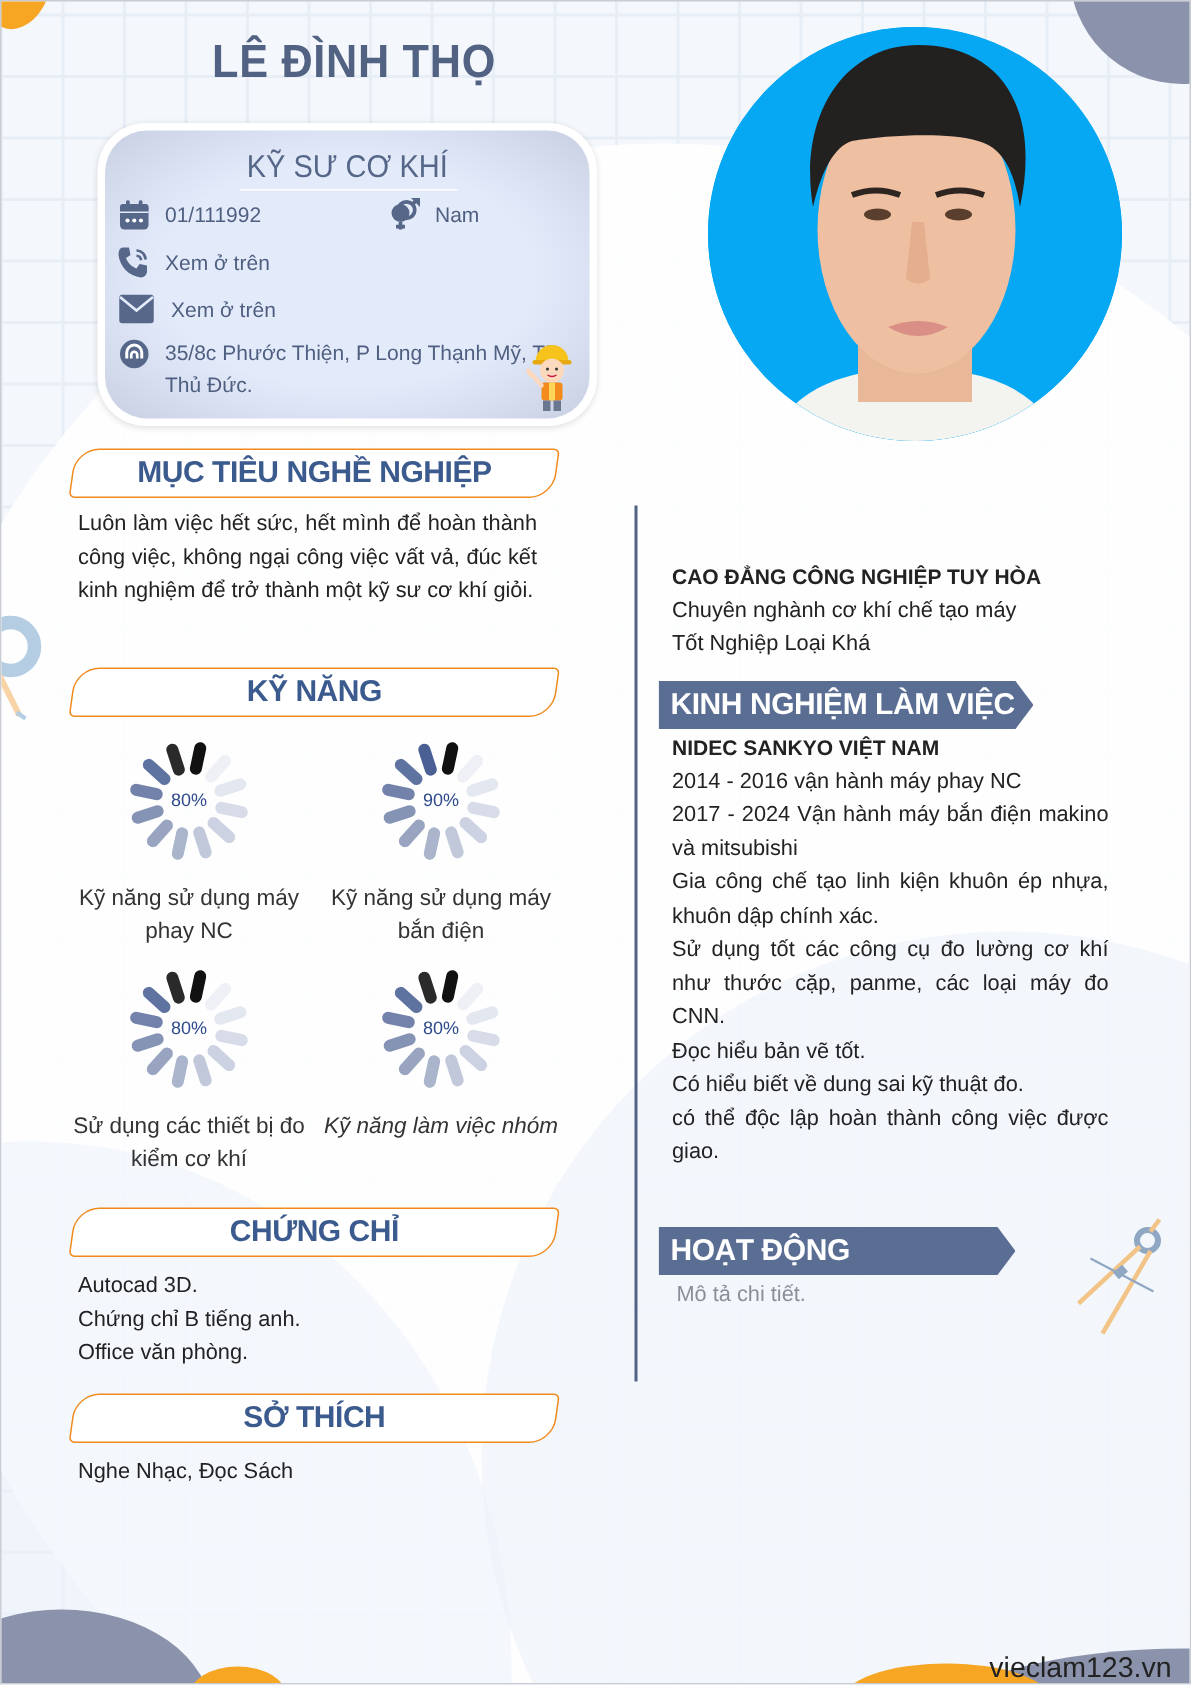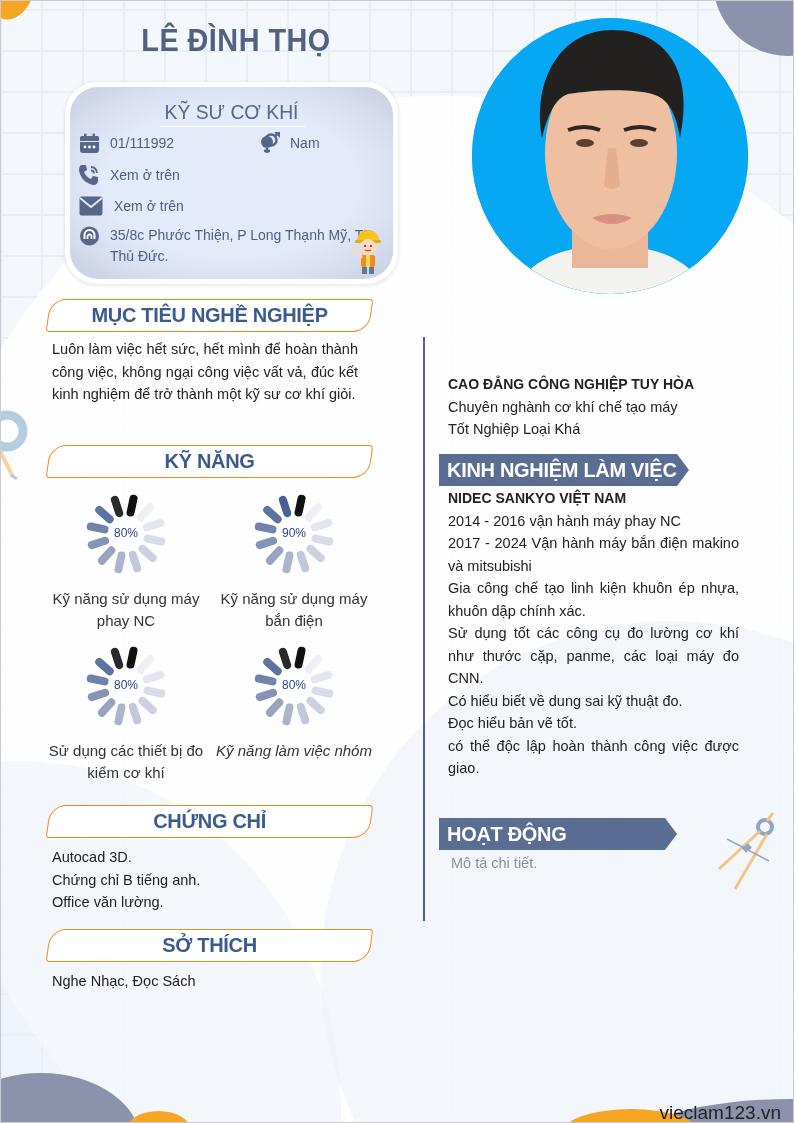--- a/index.html
+++ b/index.html
@@ -371,21 +371,21 @@
       </div>
       <div class="skill-label" style="margin-top:8px;font-style:italic;">Kỹ năng làm việc nhóm</div>
     </div>
 
     <div class="lhead" style="top:804px;">
       <span>CHỨNG CHỈ</span>
     </div>
     <div class="ltext" style="top:845px;">
       <div>Autocad 3D.</div>
       <div>Chứng chỉ B tiếng anh.</div>
-      <div>Office văn lường.</div>
+      <div>Office văn phòng.</div>
     </div>
 
     <div class="lhead" style="top:928px;">
       <span>SỞ THÍCH</span>
     </div>
     <div class="ltext" style="top:969px;">Nghe Nhạc, Đọc Sách</div>
 
     <div class="vline"></div>
 
     <div class="rtext" style="top:372px;">
@@ -394,22 +394,22 @@
       <div>Tốt Nghiệp Loại Khá</div>
     </div>
 
     <div class="rhead" style="top:453px; width:250px;">KINH NGHIỆM LÀM VIỆC</div>
     <div class="rtext justify" style="top:486px;">
       <div class="bold">NIDEC SANKYO VIỆT NAM</div>
       <div>2014 - 2016 vận hành máy phay NC</div>
       <div>2017 - 2024 Vận hành máy bắn điện makino và mitsubishi</div>
       <div>Gia công chế tạo linh kiện khuôn ép nhựa, khuôn dập chính xác.</div>
       <div>Sử dụng tốt các công cụ đo lường cơ khí như thước cặp, panme, các loại máy đo CNN.</div>
+      <div>Đọc hiểu bản vẽ tốt.</div>
       <div>Có hiểu biết về dung sai kỹ thuật đo.</div>
-      <div>Đọc hiểu bản vẽ tốt.</div>
       <div>có thể độc lập hoàn thành công việc được giao.</div>
     </div>
 
     <div class="rhead" style="top:817px; width:238px;">HOẠT ĐỘNG</div>
     <div class="rtext muted" style="top:851px; left:450px;">Mô tả chi tiết.</div>
 
   </div>
 
   <div class="footer-brand">vieclam123.vn</div>
 </div>

